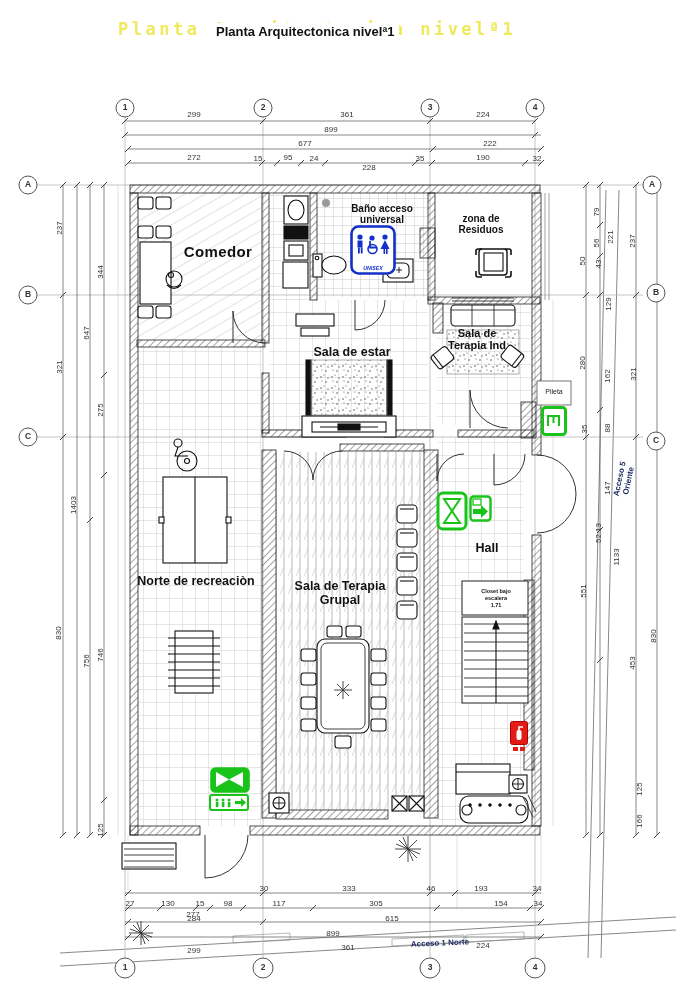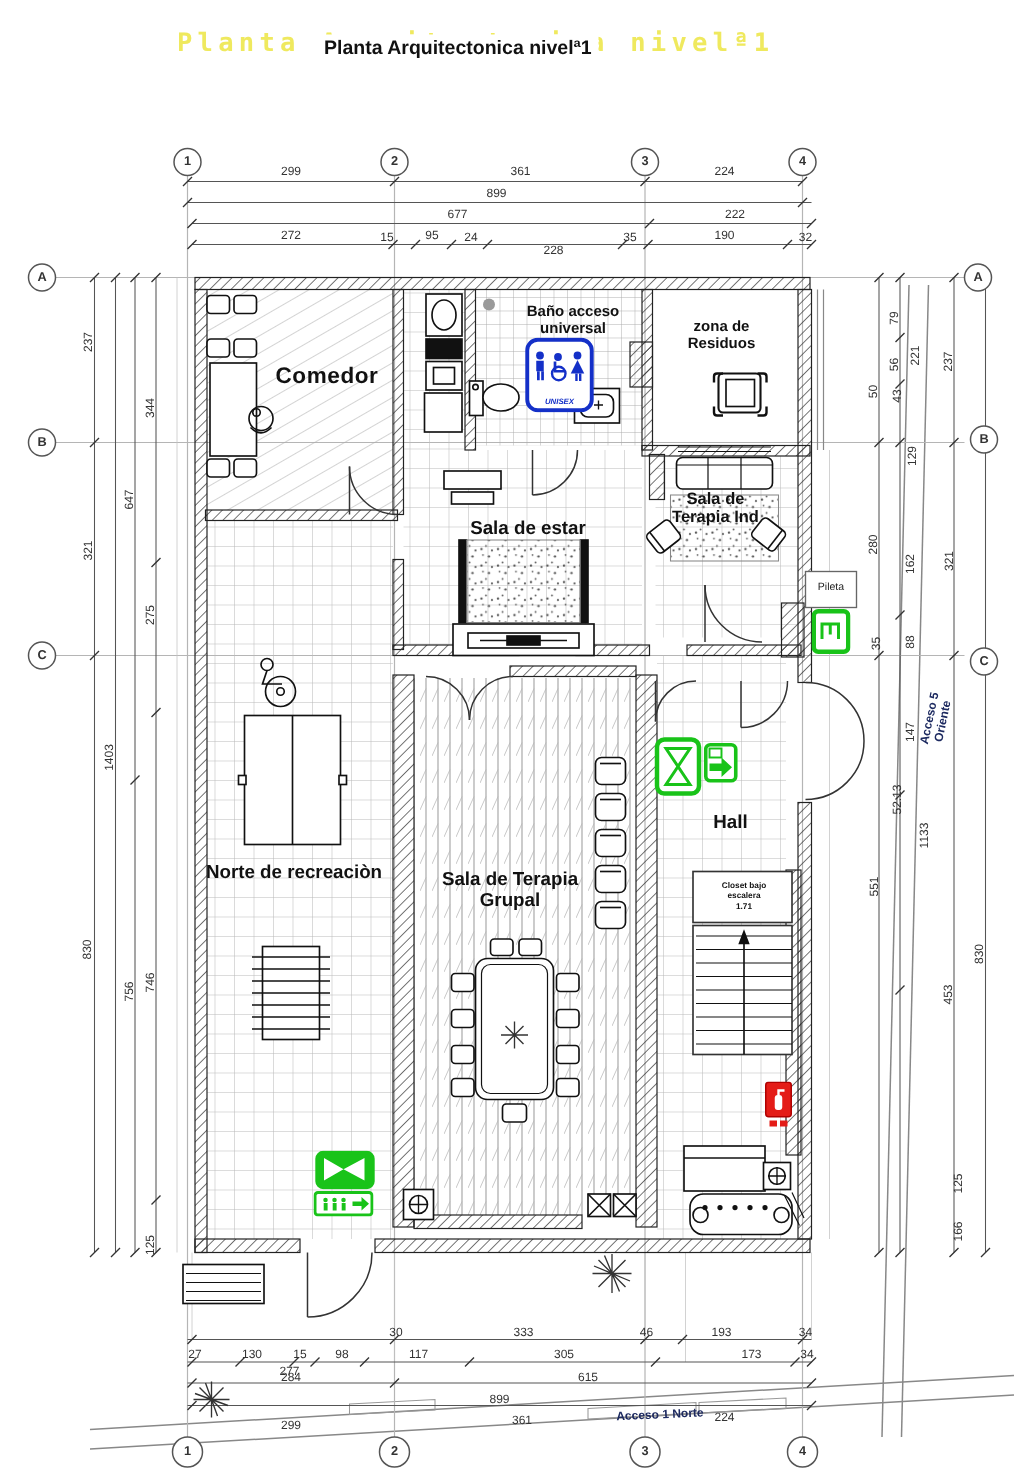--- a/index.html
+++ b/index.html
@@ -435,21 +435,21 @@
       <div class="lbl dim" style="left: 349px; top: 889px; transform: translate(-50%, -50%);">333</div>
       <div class="lbl dim" style="left: 431px; top: 889px; transform: translate(-50%, -50%);">46</div>
       <div class="lbl dim" style="left: 481px; top: 889px; transform: translate(-50%, -50%);">193</div>
       <div class="lbl dim" style="left: 537px; top: 889px; transform: translate(-50%, -50%);">34</div>
       <div class="lbl dim" style="left: 130px; top: 904px; transform: translate(-50%, -50%);">27</div>
       <div class="lbl dim" style="left: 168px; top: 904px; transform: translate(-50%, -50%);">130</div>
       <div class="lbl dim" style="left: 200px; top: 904px; transform: translate(-50%, -50%);">15</div>
       <div class="lbl dim" style="left: 228px; top: 904px; transform: translate(-50%, -50%);">98</div>
       <div class="lbl dim" style="left: 279px; top: 904px; transform: translate(-50%, -50%);">117</div>
       <div class="lbl dim" style="left: 376px; top: 904px; transform: translate(-50%, -50%);">305</div>
-      <div class="lbl dim" style="left: 501px; top: 904px; transform: translate(-50%, -50%);">173</div>
+      <div class="lbl dim" style="left: 501px; top: 904px; transform: translate(-50%, -50%);">154</div>
       <div class="lbl dim" style="left: 538px; top: 904px; transform: translate(-50%, -50%);">34</div>
       <div class="lbl dim" style="left: 194px; top: 919px; transform: translate(-50%, -50%);">284</div>
       <div class="lbl dim" style="left: 392px; top: 919px; transform: translate(-50%, -50%);">615</div>
       <div class="lbl dim" style="left: 333px; top: 934px; transform: translate(-50%, -50%);">899</div>
       <div class="lbl dim" style="left: 194px; top: 951px; transform: translate(-50%, -50%);">299</div>
       <div class="lbl dim" style="left: 348px; top: 948px; transform: translate(-50%, -50%);">361</div>
       <div class="lbl dim" style="left: 483px; top: 946px; transform: translate(-50%, -50%);">224</div>
       <div class="lbl dim" style="left: 60px; top: 228px; transform: translate(-50%, -50%) rotate(-90deg);">237</div>
       <div class="lbl dim" style="left: 101px; top: 272px; transform: translate(-50%, -50%) rotate(-90deg);">344</div>
       <div class="lbl dim" style="left: 87px; top: 333px; transform: translate(-50%, -50%) rotate(-90deg);">647</div>

